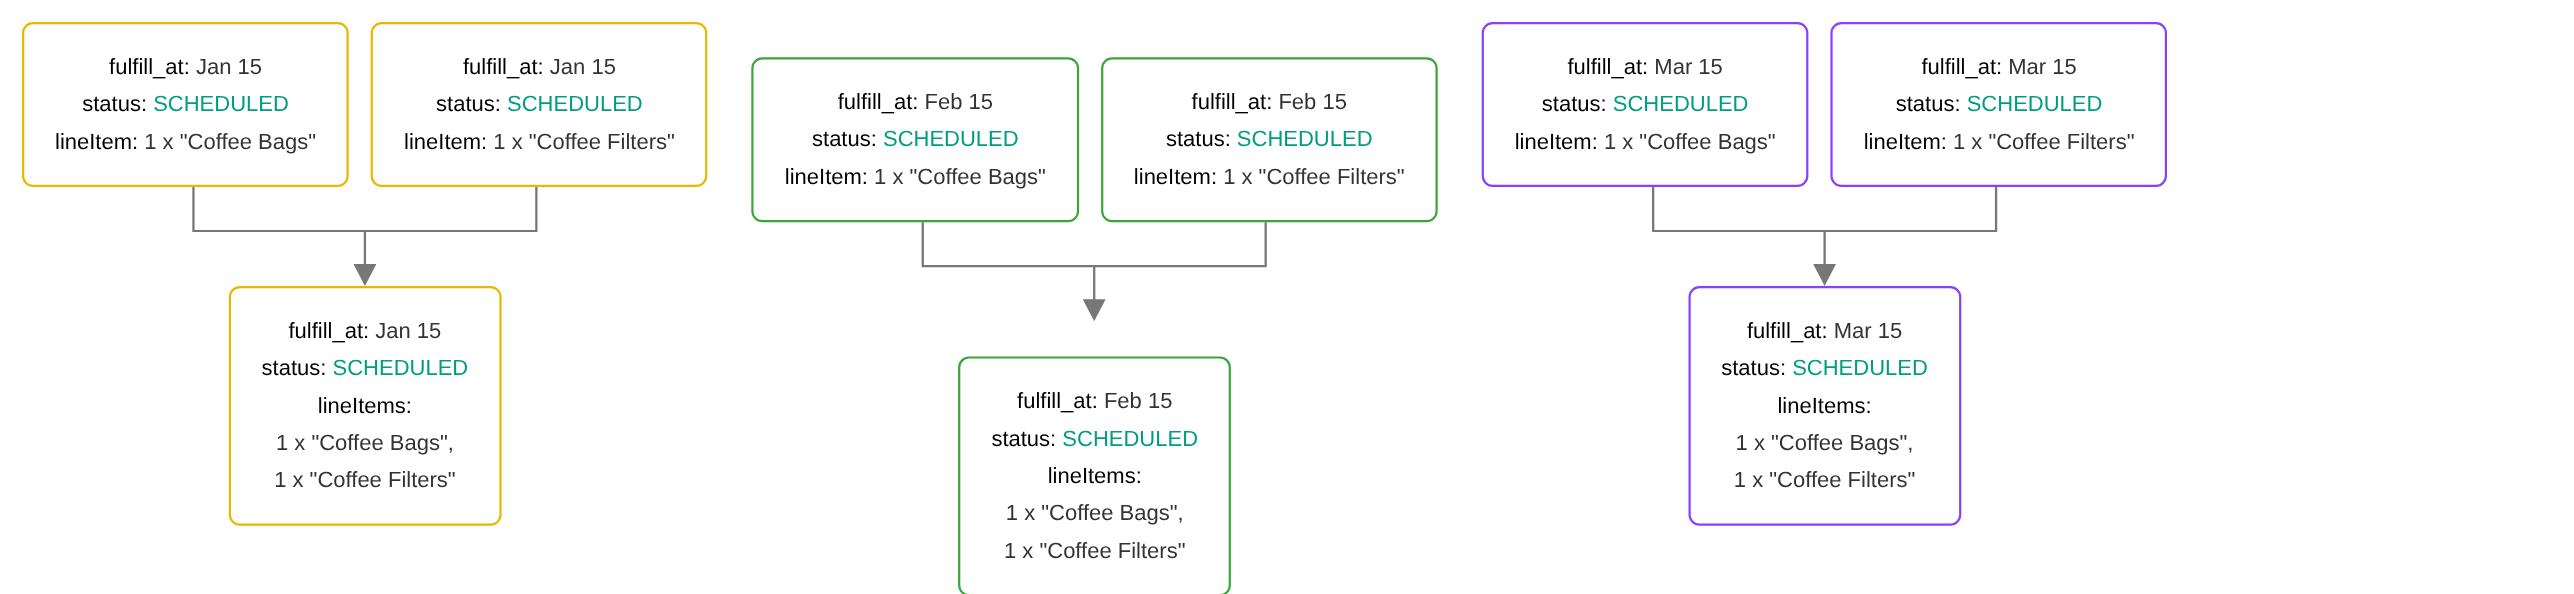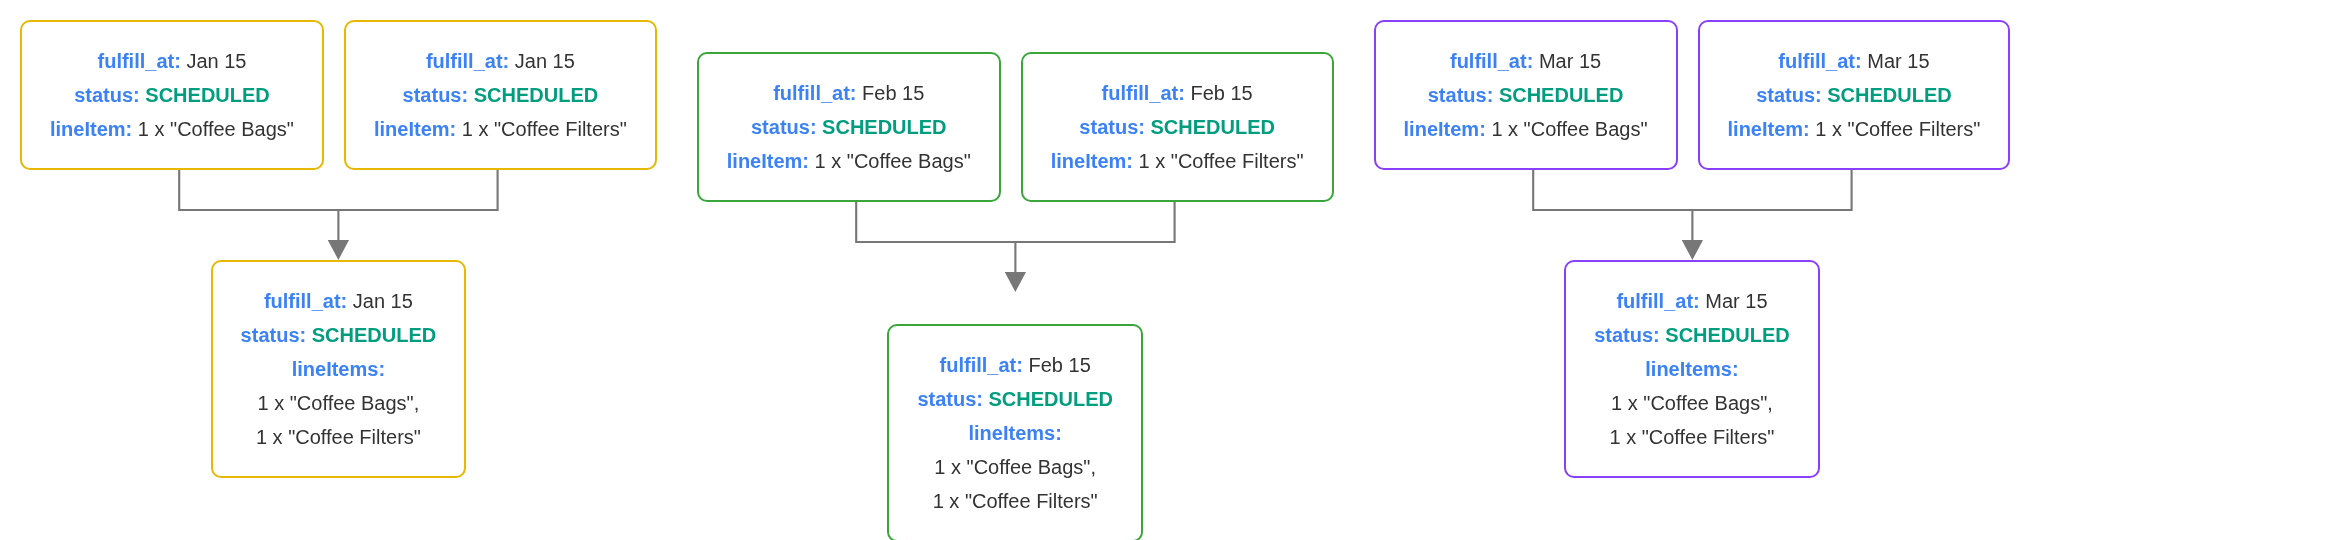--- a/index.html
+++ b/index.html
@@ -29,22 +29,22 @@
     border: 2px solid;
     border-radius: 10px;
     padding: 22px 28px;
     background: #fff;
     text-align: center;
     line-height: 1.7;
     font-size: 20px;
     color: #333;
   }
   .card .row { white-space: nowrap; }
-  .label { font-weight: 700; color: #3b82f6; }
-  .status-val { color: #009e7f; font-weight: 700; }
+  .label { font-weight: 400; color: #000000; }
+  .status-val { color: #009e7f; font-weight: 400; }
   .connector {
     position: relative;
     height: 90px;
     width: 100%;
   }
   .connector svg {
     position: absolute;
     top: 0; left: 0;
     width: 100%;
     height: 100%;

